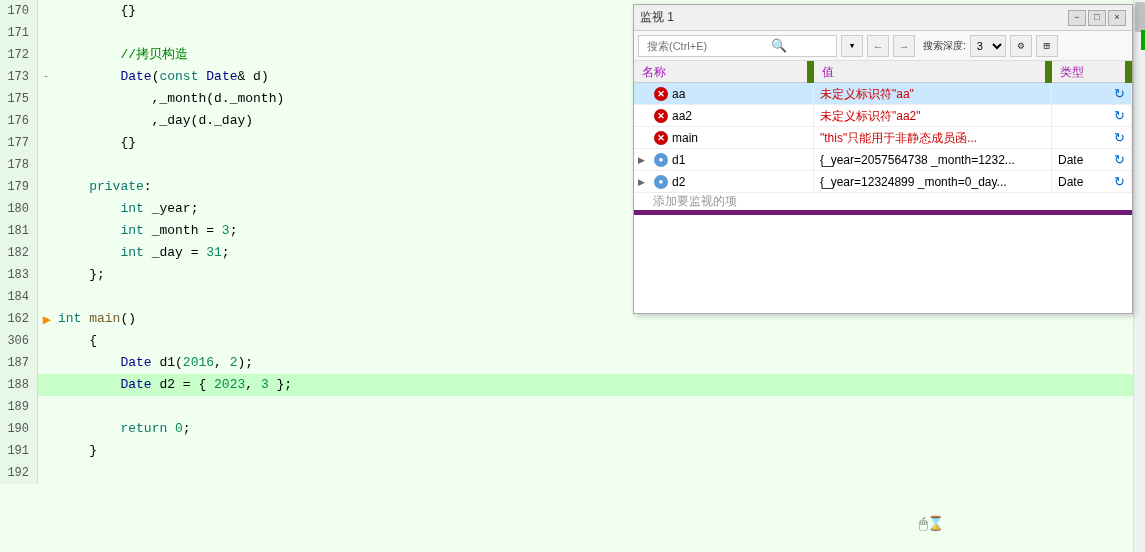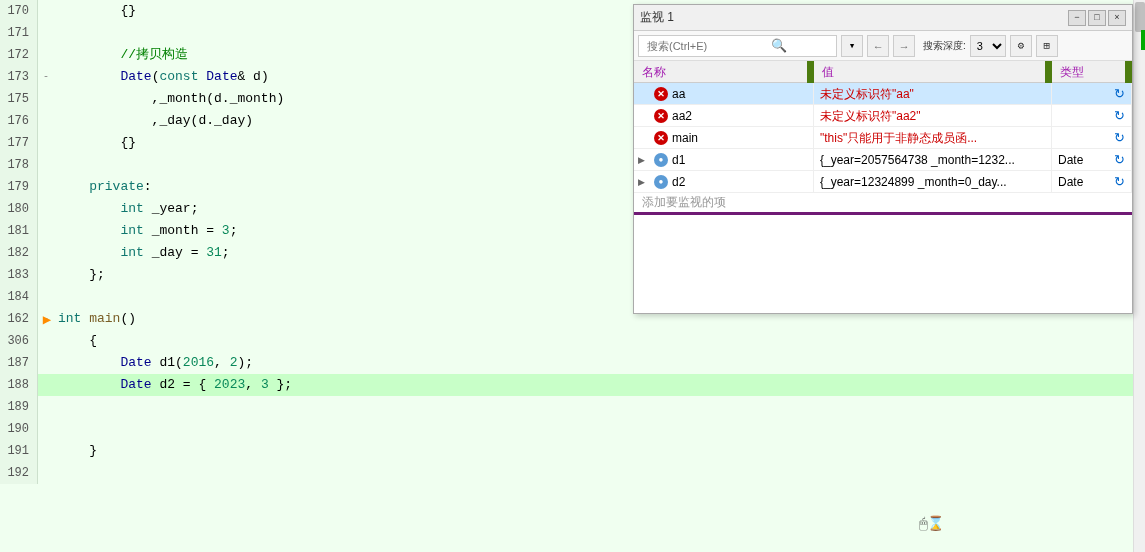--- a/index.html
+++ b/index.html
@@ -346,28 +346,28 @@
     .refresh-icon {
       color: #0066cc;
       font-size: 13px;
       cursor: pointer;
     }
 
     .value-red { color: #cc0000; }
 
     .watch-add-row {
       height: 22px;
-      padding: 0 8px;
+      padding: 0 19px;
       display: flex;
       align-items: center;
       font-family: 'Microsoft YaHei', sans-serif;
       font-size: 12px;
       color: #999;
       cursor: pointer;
-      border-bottom: 3px solid #701a75;
+      border-bottom: 5px solid #701a75;
     }
 
     
     .cursor-area {
       position: absolute;
       bottom: 20px;
       right: 200px;
       font-size: 14px;
       color: #333;
     }
@@ -469,20 +469,21 @@
         <span class="code-content">        <span class="type">Date</span> d2 = { <span class="number">2023</span>, <span class="number">3</span> };</span>
       </div>
       <div class="code-line">
         <span class="line-number">189</span>
         <span class="fold-indicator"></span>
         <span class="code-content"></span>
       </div>
       <div class="code-line">
         <span class="line-number">190</span>
         <span class="fold-indicator"></span>
+        <span class="code-content">        <span class="kw">return</span> <span class="number">0</span>;</span>
       </div>
       <div class="code-line">
         <span class="line-number">191</span>
         <span class="fold-indicator"></span>
         <span class="code-content">    }</span>
       </div>
       <div class="code-line">
         <span class="line-number">192</span>
         <span class="fold-indicator"></span>
         <span class="code-content"></span>

